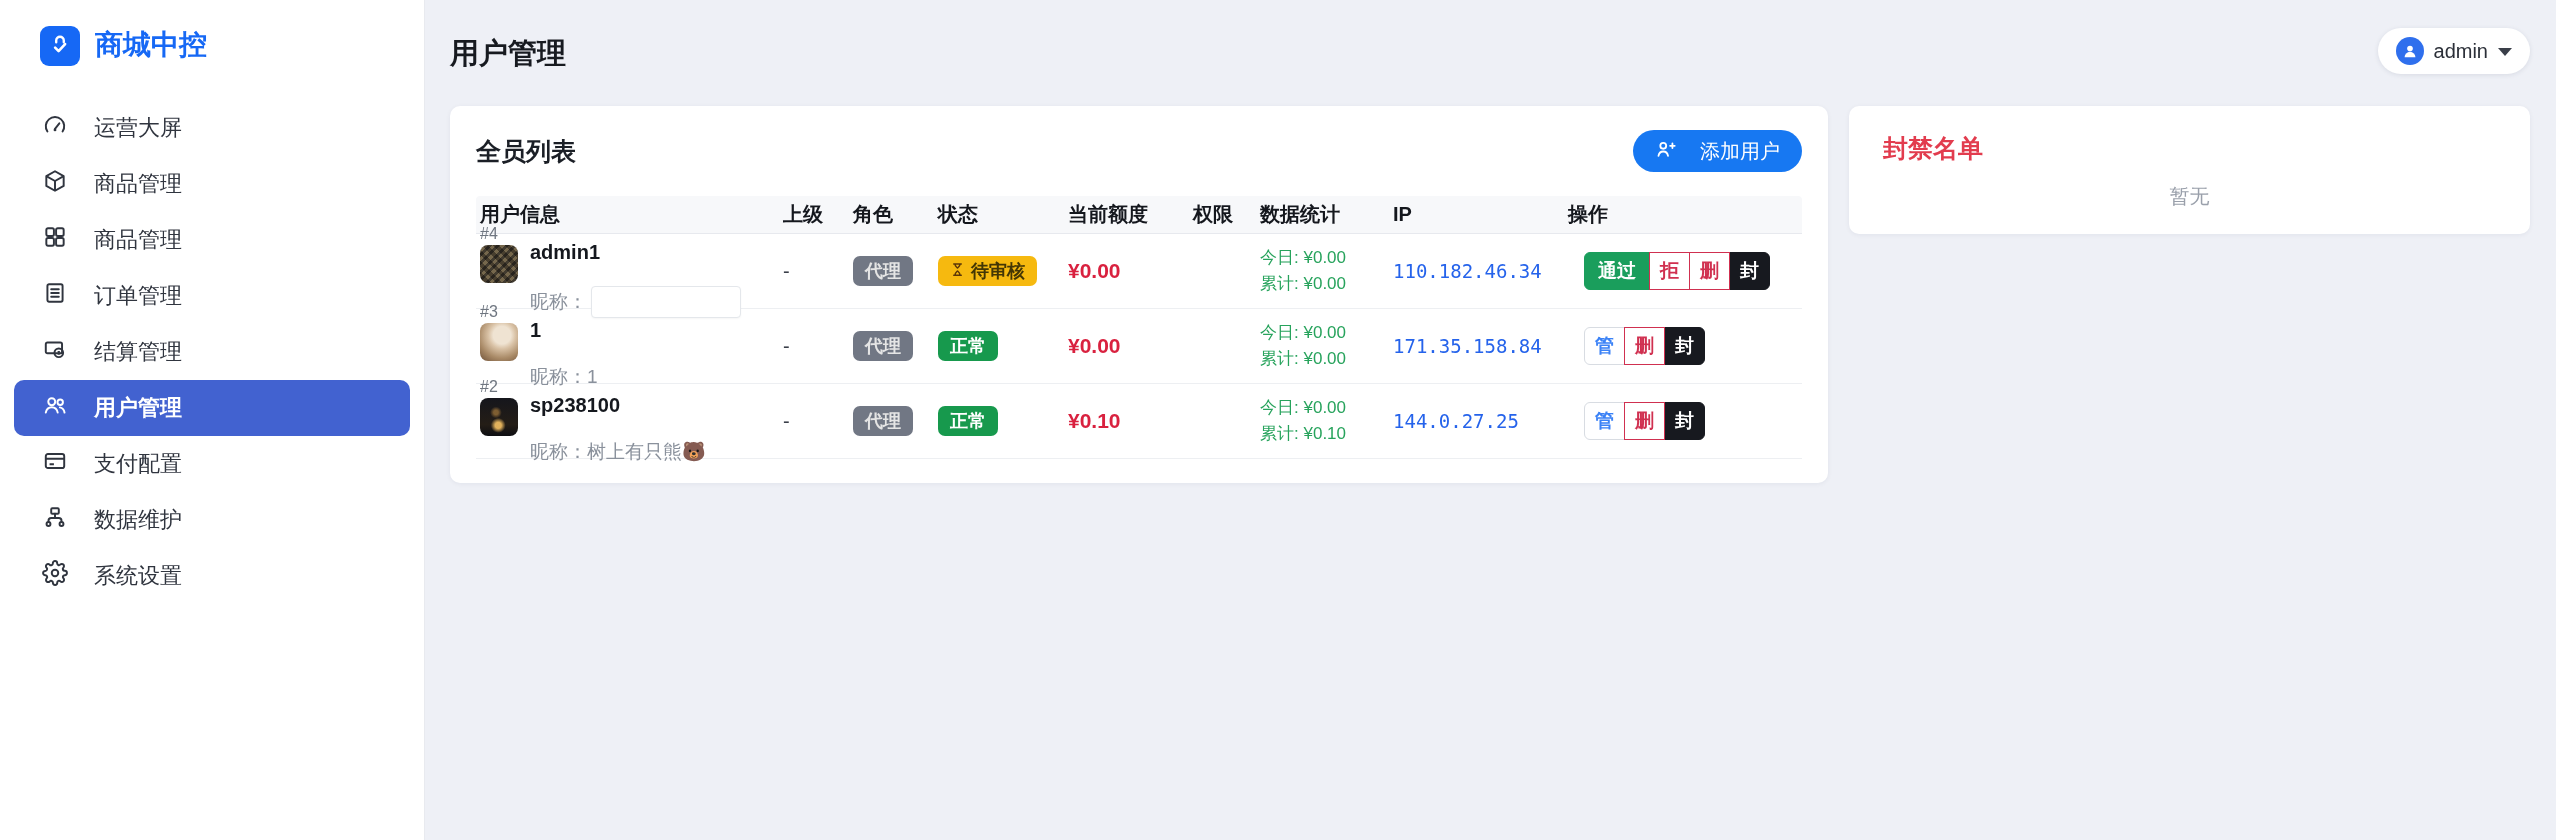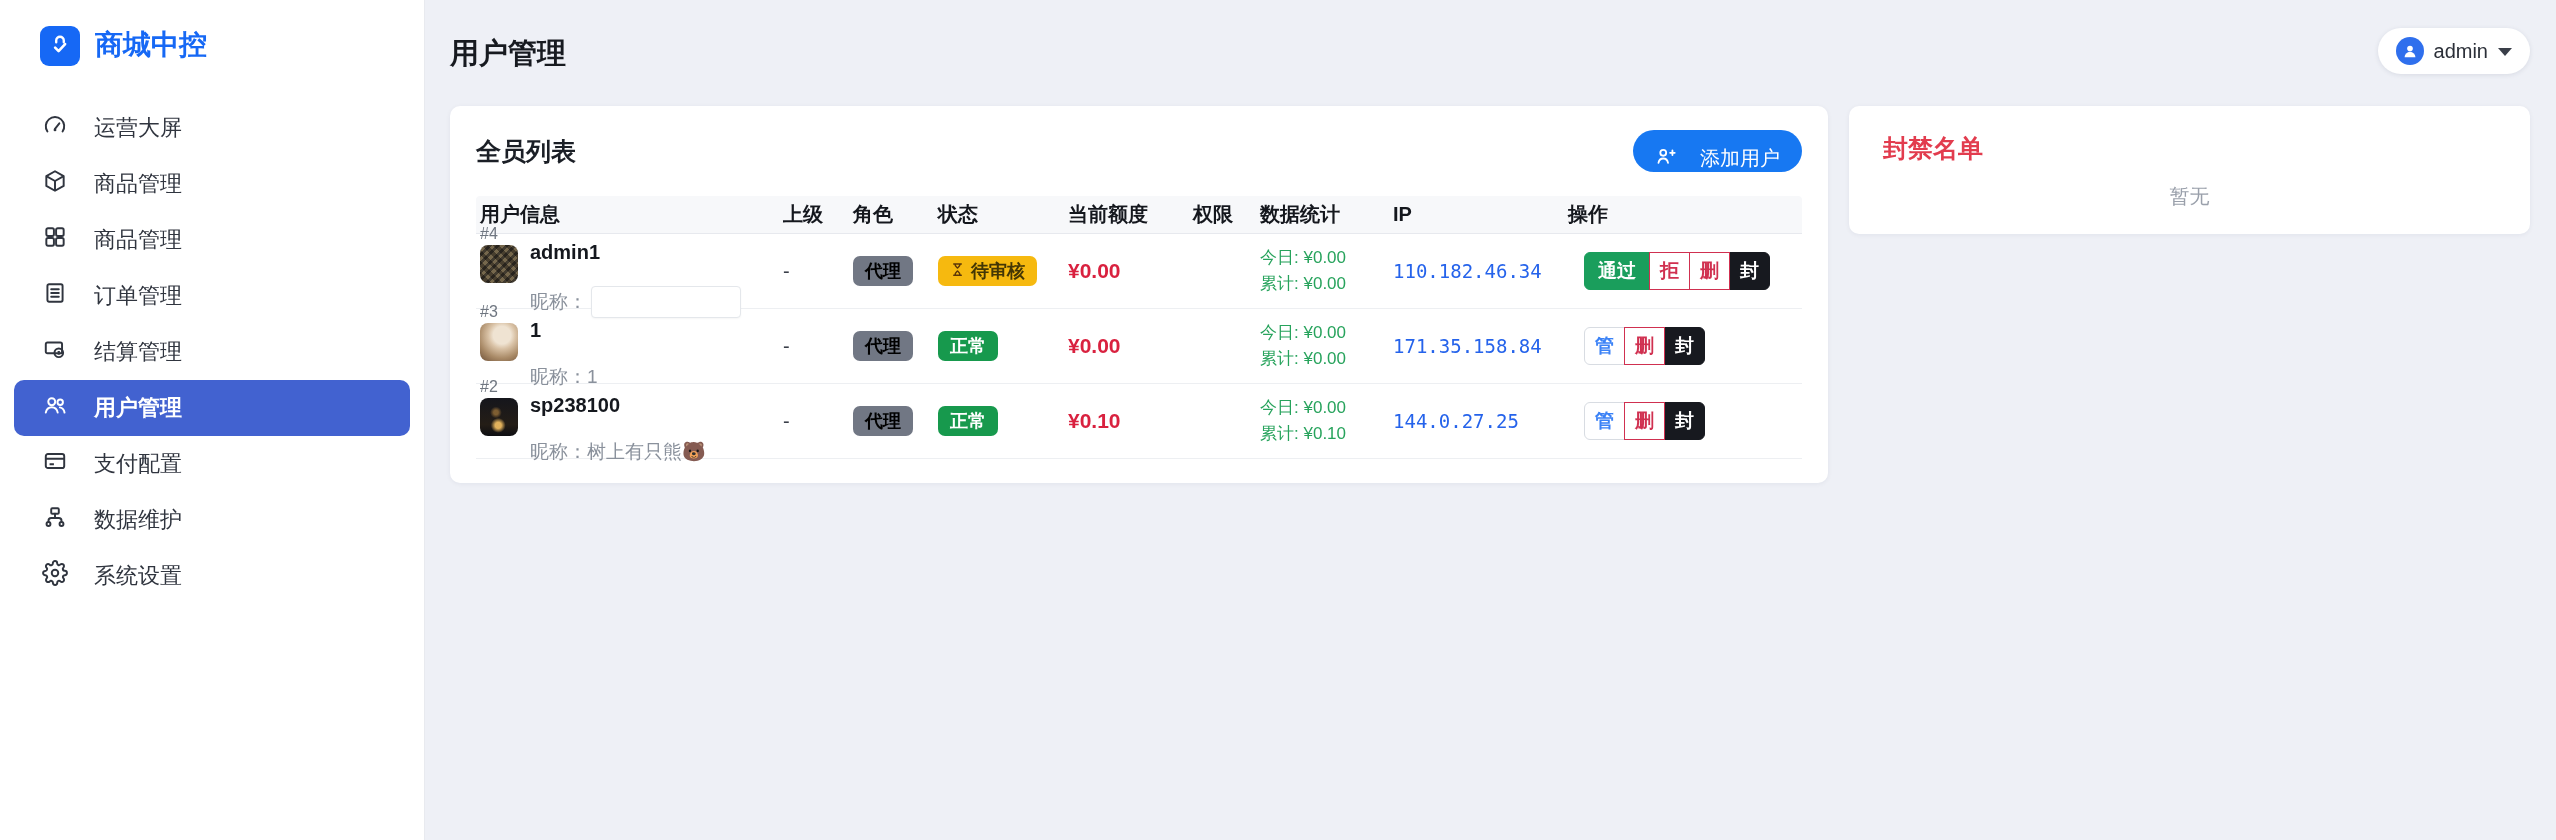--- a/index.html
+++ b/index.html
@@ -52,21 +52,21 @@
   .caret { width:0; height:0; border-left:7px solid transparent; border-right:7px solid transparent; border-top:8px solid #3a3f49; margin-top:2px; }
 
   .content-row { display:flex; gap:21px; align-items:flex-start; }
   .card { background:#fff; border-radius:10px; box-shadow:0 1px 5px rgba(25,35,65,.06); }
 
   
   .main-card { width:1378px; padding:0 26px 24px; }
   .main-card-header { display:flex; justify-content:space-between; align-items:center; height:90px; }
   .list-title { font-size:25px; font-weight:bold; color:#1b1f26; }
   .add-btn {
-    display:flex; align-items:flex-end; gap:23px; background:#1778f2; color:#fff;
+    display:flex; align-items:center; gap:23px; background:#1778f2; color:#fff;
     border:none; border-radius:21px; height:42px; padding:0 22px;
     font-size:20px; font-family:inherit; cursor:pointer;
   }
   .add-btn svg { width:22px; height:22px; }
 
   .thead {
     display:flex; align-items:center; height:38px; background:#f7f8fa;
     border-bottom:1px solid #e7e9ee; font-size:20px; font-weight:bold; color:#14171d;
     border-radius:4px 4px 0 0;
   }
@@ -100,21 +100,21 @@
   .nick-box {
     display:inline-block; width:150px; height:32px; background:#fff;
     border:1px solid #e4e7eb; border-radius:4px; margin-left:4px;
     box-shadow:0 1px 2px rgba(0,0,0,.04);
   }
   .parent-val { font-size:20px; color:#3a3f49; }
   .badge {
     display:inline-flex; align-items:center; gap:6px; font-size:18px; font-weight:bold;
     padding:6px 12px; border-radius:7px; line-height:1;
   }
-  .badge-role { background:#717784; color:#000000; }
+  .badge-role { background:#717784; color:#e5e5e5; }
   .badge-pending { background:#f6b90f; color:#433605;align-items:center; }
   .badge-pending svg { width:15px; height:15px; }
   .badge-normal { background:#17994d; color:#fff; }
   .quota { font-size:21px; font-weight:bold; color:#d9213f; }
   .stats { font-size:17px; color:#27a35c; line-height:1.55; }
   .ip { font-family:"DejaVu Sans Mono", monospace; font-size:19px; color:#2563eb; }
 
   .actions { display:flex; }
   .btn {
     height:38px; min-width:38px; display:flex; align-items:center; justify-content:center;

